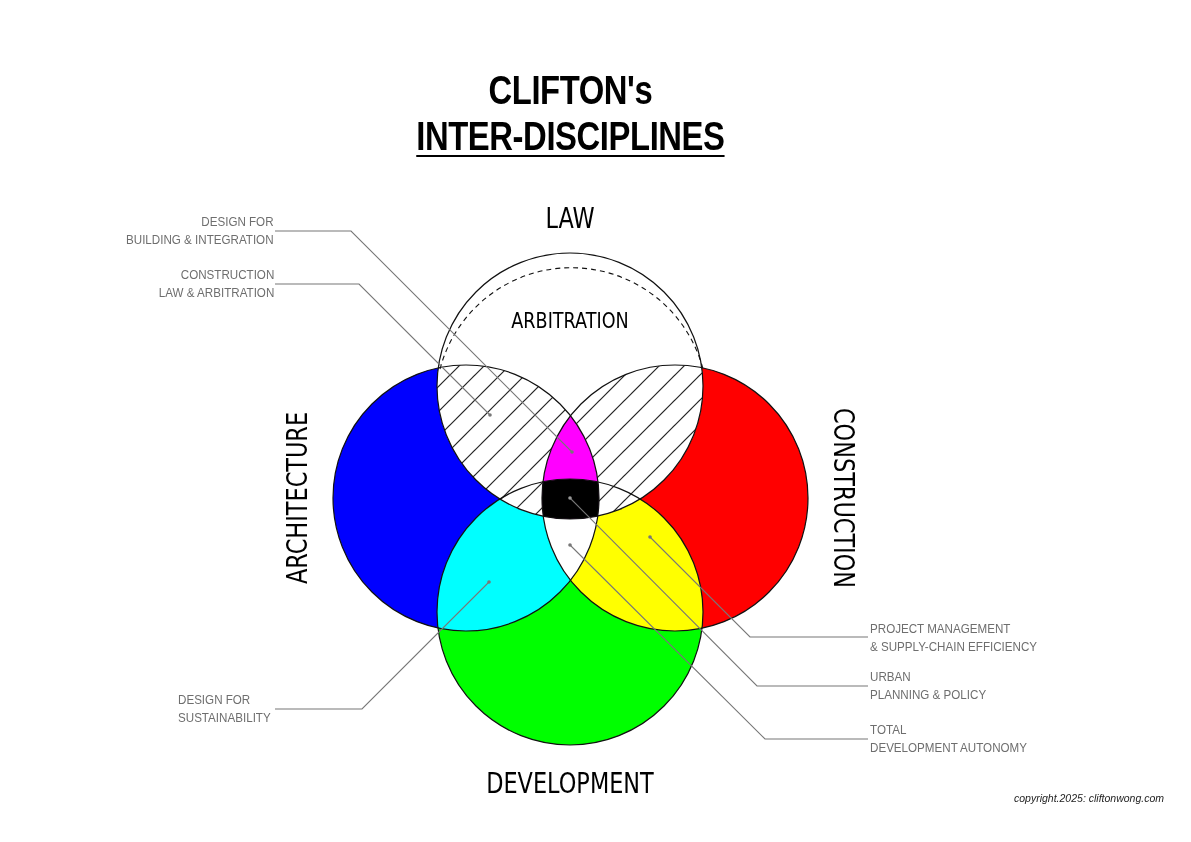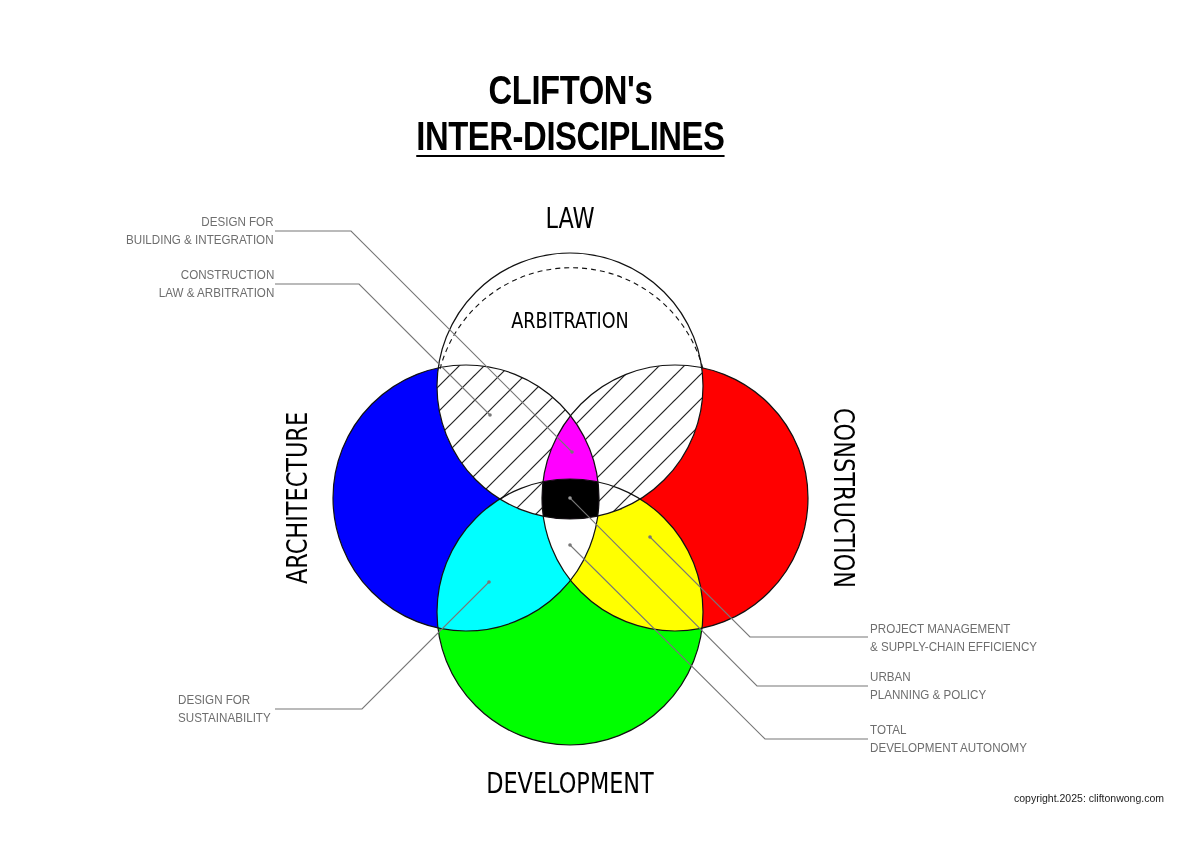--- a/index.html
+++ b/index.html
@@ -14,21 +14,21 @@
   #title-2 { top: 114px; }
   #title-2 span { text-decoration: underline; text-decoration-thickness: 2px; text-underline-offset: 5px; }
   .callout {
     position: absolute; font-family: "Liberation Sans", sans-serif; font-size: 13.5px; line-height: 18px;
     color: #6e6e6e; transform: scaleX(0.86); white-space: nowrap;
   }
   .callout.left { text-align: right; transform-origin: right top; }
   .callout.right { text-align: left; transform-origin: left top; }
   .copyright {
     position: absolute; left: 1014px; top: 792px; font-size: 10.5px; color: #222;
-    font-family: "Liberation Sans", sans-serif; white-space: nowrap;
+    font-family: "Liberation Sans", sans-serif; white-space: nowrap; font-style: italic;
   }
   svg text.discipline { font-family: "DejaVu Sans", sans-serif; fill: #000; }
 </style>
 </head>
 <body>
 
 <div id="stage">
 
   <div class="title-line" id="title-1"><span>CLIFTON's</span></div>
   <div class="title-line" id="title-2"><span>INTER-DISCIPLINES</span></div>

